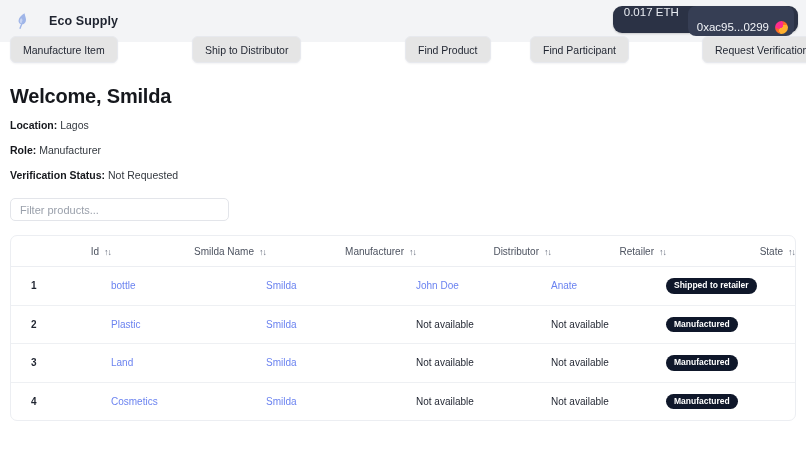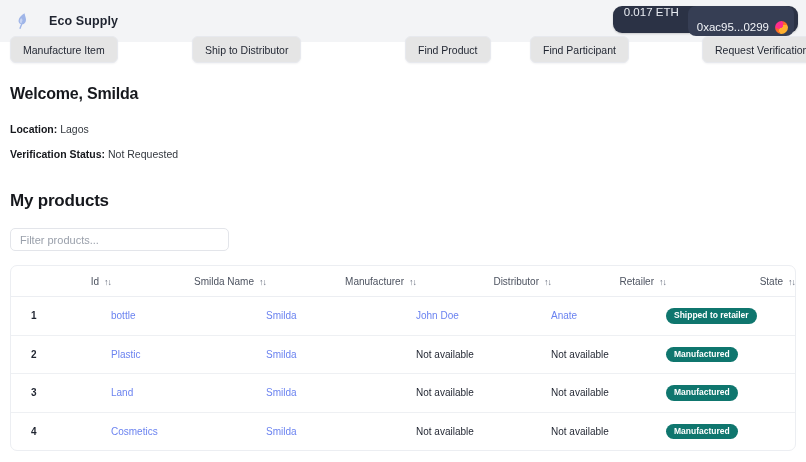--- a/index.html
+++ b/index.html
@@ -73,27 +73,27 @@
     color: #1f2430;
     white-space: nowrap;
     box-shadow: 0 1px 2px rgba(16,24,40,.05);
     cursor: pointer;
   }
 
   
   .content { padding: 0 10px; }
 
   .welcome-title {
-    font-size: 16px; font-weight: bold; color: #16181d;
+    font-size: 20px; font-weight: bold; color: #16181d;
     margin-top: 14px; letter-spacing: -.2px;
   }
   .info-line {
     font-size: 10.5px; color: #33383f; margin-top: 13px;
   }
-  .info-line:first-of-type { margin-top: 20px; }
+  .info-line:first-of-type { margin-top: 11px; }
   .info-line b { font-weight: bold; color: #16181d; }
 
   .section-title {
     font-size: 17px; font-weight: bold; color: #16181d;
     margin-top: 31px; letter-spacing: -.2px;
   }
 
   .filter-input {
     margin-top: 17px;
     width: 219px; height: 23px;
@@ -139,21 +139,21 @@
   .c-name  { width: 155px; }
   .c-manu  { width: 150px; }
   .c-dist  { width: 135px; }
   .c-ret   { width: 115px; }
   .c-state { width: auto; }
   td.c-id { font-weight: bold; font-size: 10px; }
   .link { color: #6b83f0; text-decoration: none; cursor: pointer; }
   .plain { color: #1f2430; }
   .badge {
     display: inline-block;
-    background: #0f766e;
+    background: #0f172a;
     color: #ffffff;
     font-size: 8.5px;
     font-weight: bold;
     border-radius: 9px;
     padding: 3px 8px 4px 8px;
     line-height: 1;
     white-space: nowrap;
   }
 </style>
 </head>
@@ -187,25 +187,28 @@
 
 <div class="content">
 
   <h1 class="welcome-title">Welcome, Smilda</h1>
 
   <div class="info-line">
     <b>Location:</b>
     <span>Lagos</span>
   </div>
   <div class="info-line">
+    <b>Role:</b>
+    <span>Manufacturer</span>
+  </div>
+  <div class="info-line">
     <b>Verification Status:</b>
     <span>Not Requested</span>
   </div>
 
-  <h2 class="section-title">My products</h2>
 
   <input class="filter-input" type="text" placeholder="Filter products..." style="">
 
   <div class="table-card">
     <table>
       <thead>
         <tr>
           <th class="c-id"><span>Id</span><span class="sorter">↑↓</span></th>
           <th class="c-name"><span>Smilda Name</span><span class="sorter">↑↓</span></th>
           <th class="c-manu"><span>Manufacturer</span><span class="sorter">↑↓</span></th>

